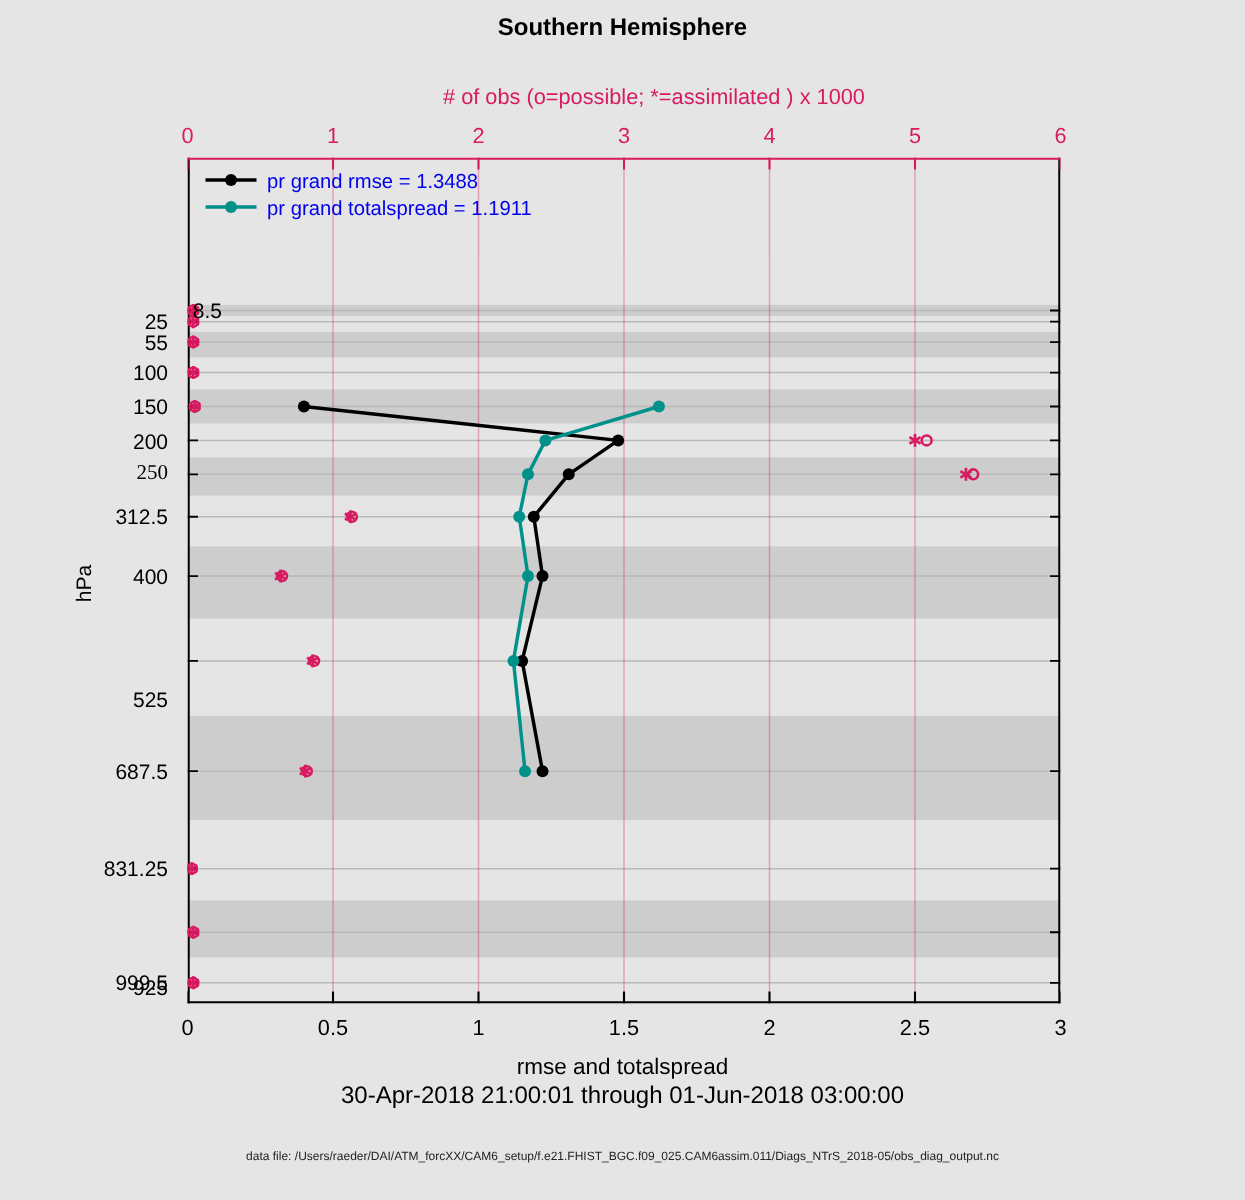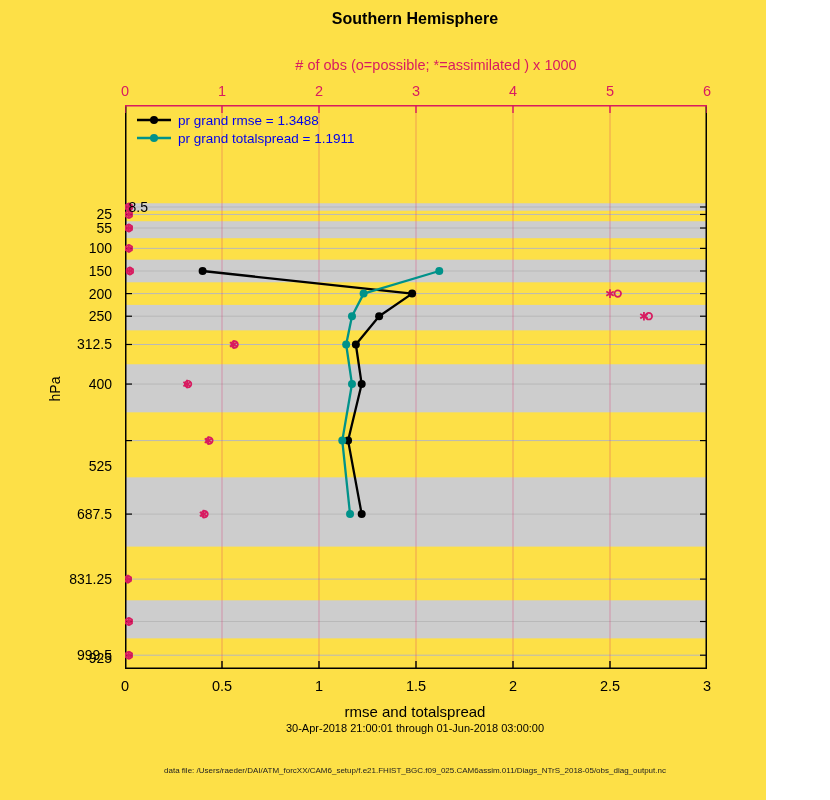--- a/index.html
+++ b/index.html
@@ -1,32 +1,32 @@
 <!DOCTYPE html>
 <html><head>
 <meta charset="utf-8">
 <style>
   html,body{margin:0;padding:0;background:#fff;}
   .figure{
-    position:relative;width:766px;height:800px;background:#fde047;
+    position:relative;width:830px;height:800px;background:#e5e5e5;
     font-family:"Liberation Sans",sans-serif;color:#000;overflow:hidden;
   }
   .ctext{position:absolute;left:0;width:830px;text-align:center;}
   .title-line{font-weight:bold;font-size:16px;}
   .obs-label{font-size:14.5px;font-weight:bold;}
   .tick-label-top{position:absolute;width:44px;text-align:center;font-size:14.5px;font-weight:bold;}
   .tick-label-bottom{position:absolute;width:44px;text-align:center;font-size:14.5px;}
   .ytick-label{position:absolute;left:0;width:112px;text-align:right;font-size:14px;}
   .plot{position:absolute;left:125px;top:105px;width:582px;height:564px;}
   .legend{position:absolute;left:136px;top:111px;text-align:right;}
   .legend-row{display:flex;align-items:center;height:18px;}
   .legend-row svg{display:block;margin-right:6px;}
   .legend-text{font-size:13.5px;}
   .xlabel{font-size:15px;}
-  .subtitle{font-size:11px;}
+  .subtitle{font-size:16px;}
   .footer{font-size:8px;color:#222;}
   .ylabel{position:absolute;font-size:14px;transform:rotate(-90deg);transform-origin:center;}
 </style>
 </head>
 <body>
 
 <div class="figure">
 
   <div class="ctext title-line" style="top:10px">Southern Hemisphere</div>
   <div class="ctext obs-label" style="top:57px;color:#d81b60;font-weight:normal;margin-left:21px;"># of obs (o=possible; *=assimilated ) x 1000</div>
@@ -251,21 +251,21 @@
     </div>
   </div>
 
   <div id="y-ticks">
       <span class="ytick-label" style="top: 198.99px; padding-left: 36px;">8.5</span>
       <span class="ytick-label" style="top: 206.453px;">25</span>
       <span class="ytick-label" style="top: 220.022px; text-align: right;">55</span>
       <span class="ytick-label" style="top: 240.374px;">100</span>
       <span class="ytick-label" style="top: 262.989px;">150</span>
       <span class="ytick-label" style="top: 285.603px;">200</span>
-      <span class="ytick-label" style="top: 308.217px;">250</span>
+      <span class="ytick-label" style="top: 308.217px; font-family: Liberation Serif, serif;">250</span>
       <span class="ytick-label" style="top: 336.485px;">312.5</span>
       <span class="ytick-label" style="top: 376.06px;">400</span>
       <span class="ytick-label" style="top: 458px;">525</span>
       <span class="ytick-label" style="top: 506.092px;">687.5</span>
       <span class="ytick-label" style="top: 571.108px;">831.25</span>
       <span class="ytick-label" style="top: 650px;">925</span>
       <span class="ytick-label" style="top: 647.205px;">999.5</span>
     </div>
   <span class="ylabel" style="left:43px;top:381px;">hPa</span>
 

